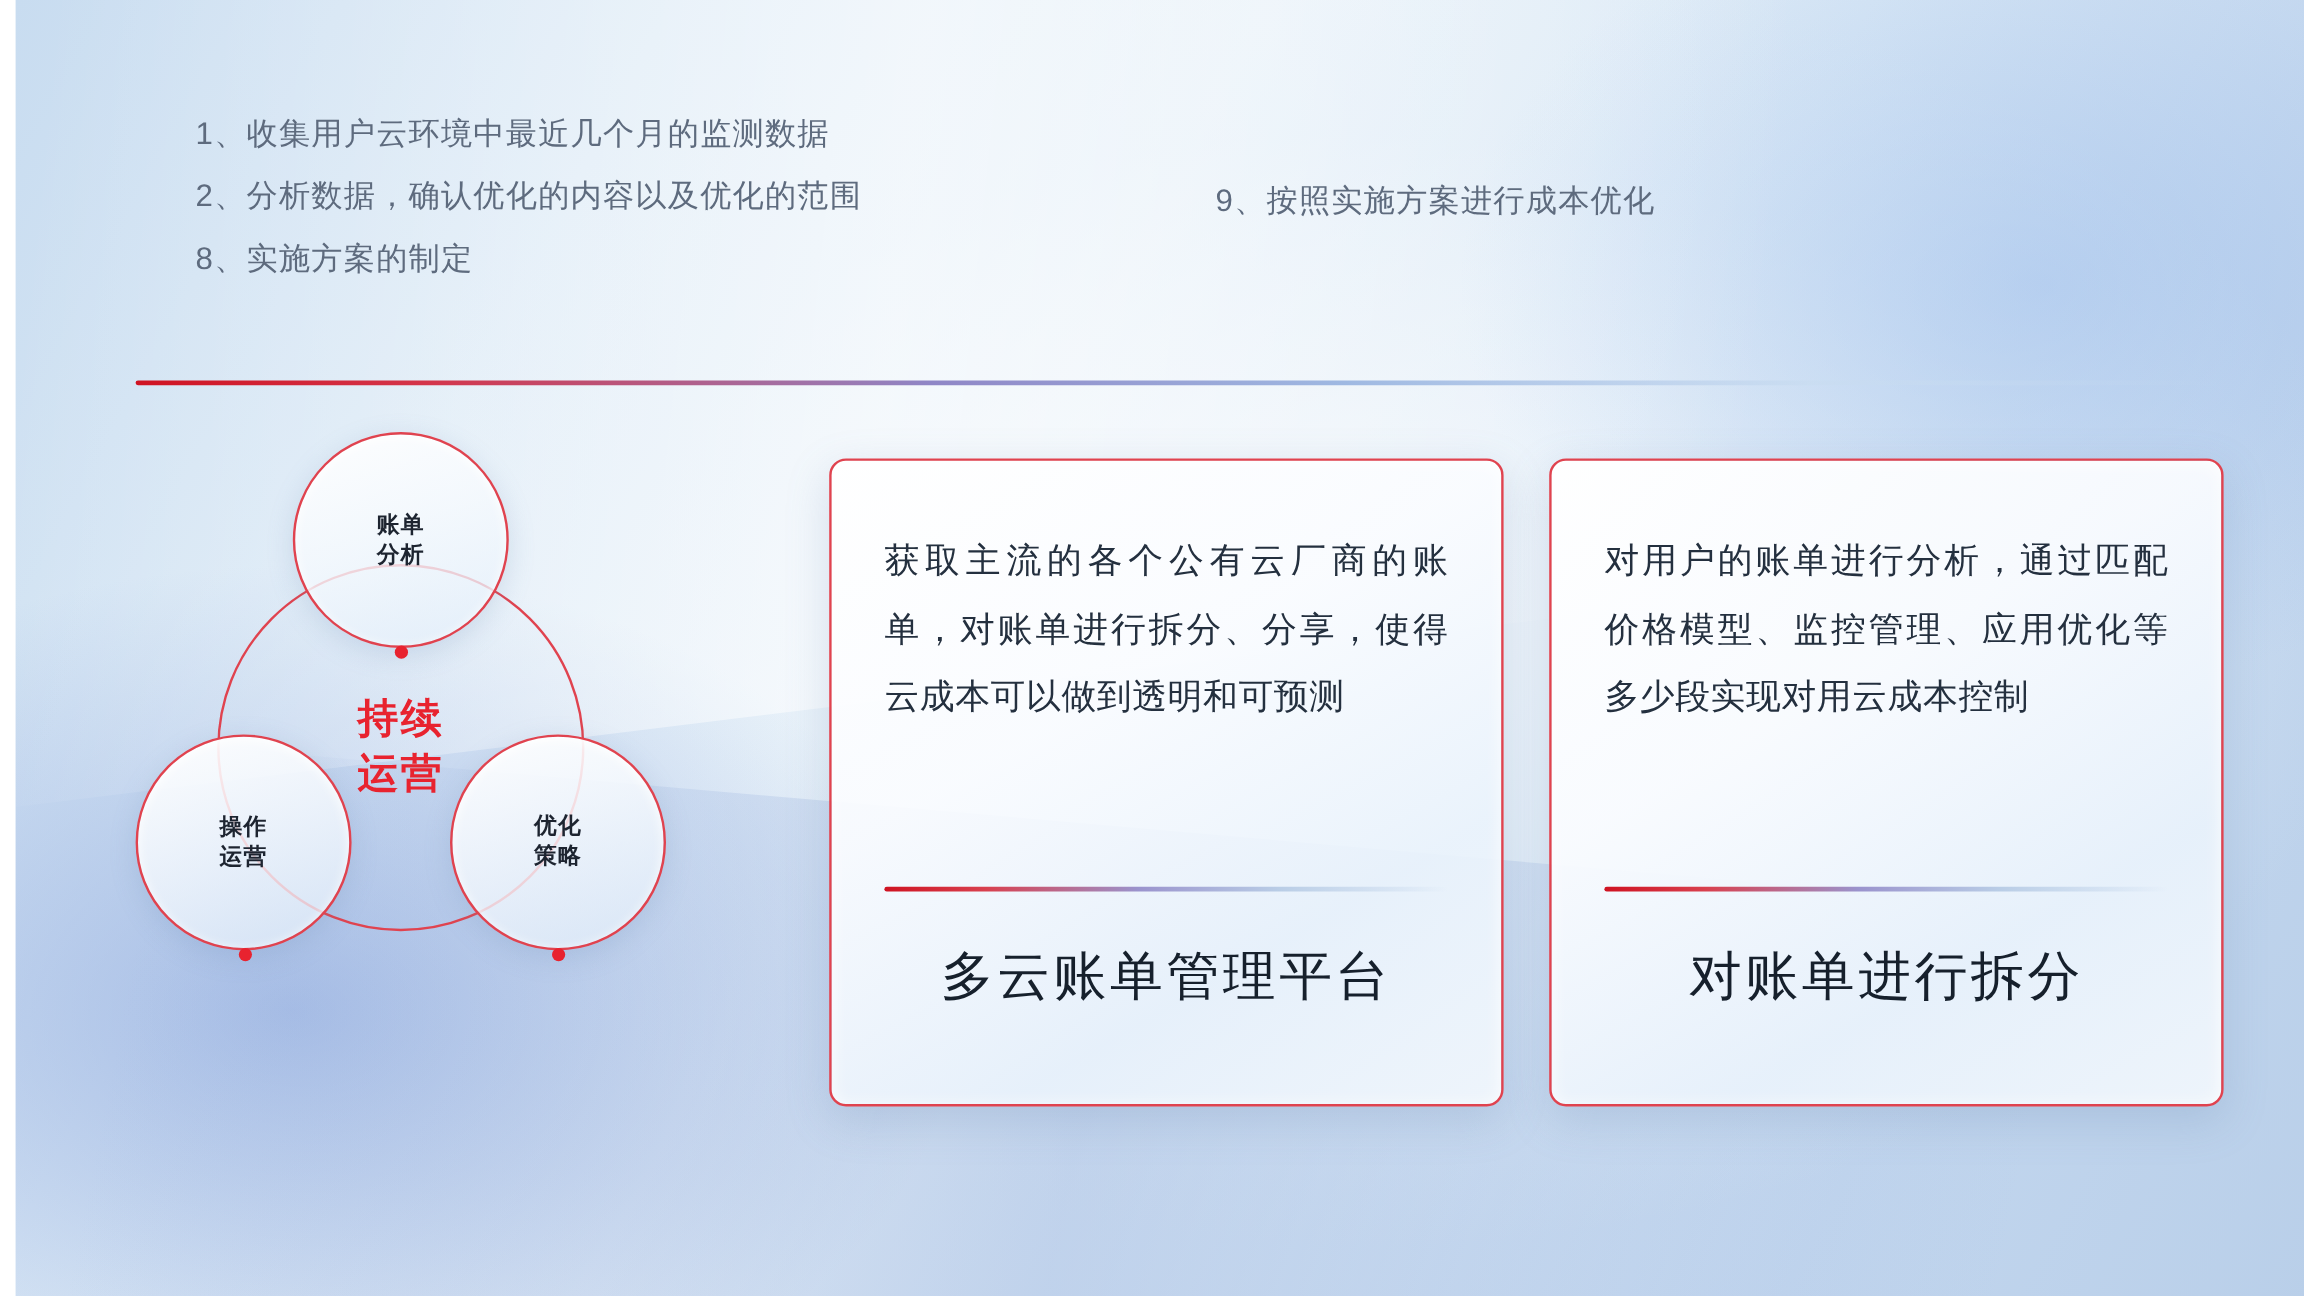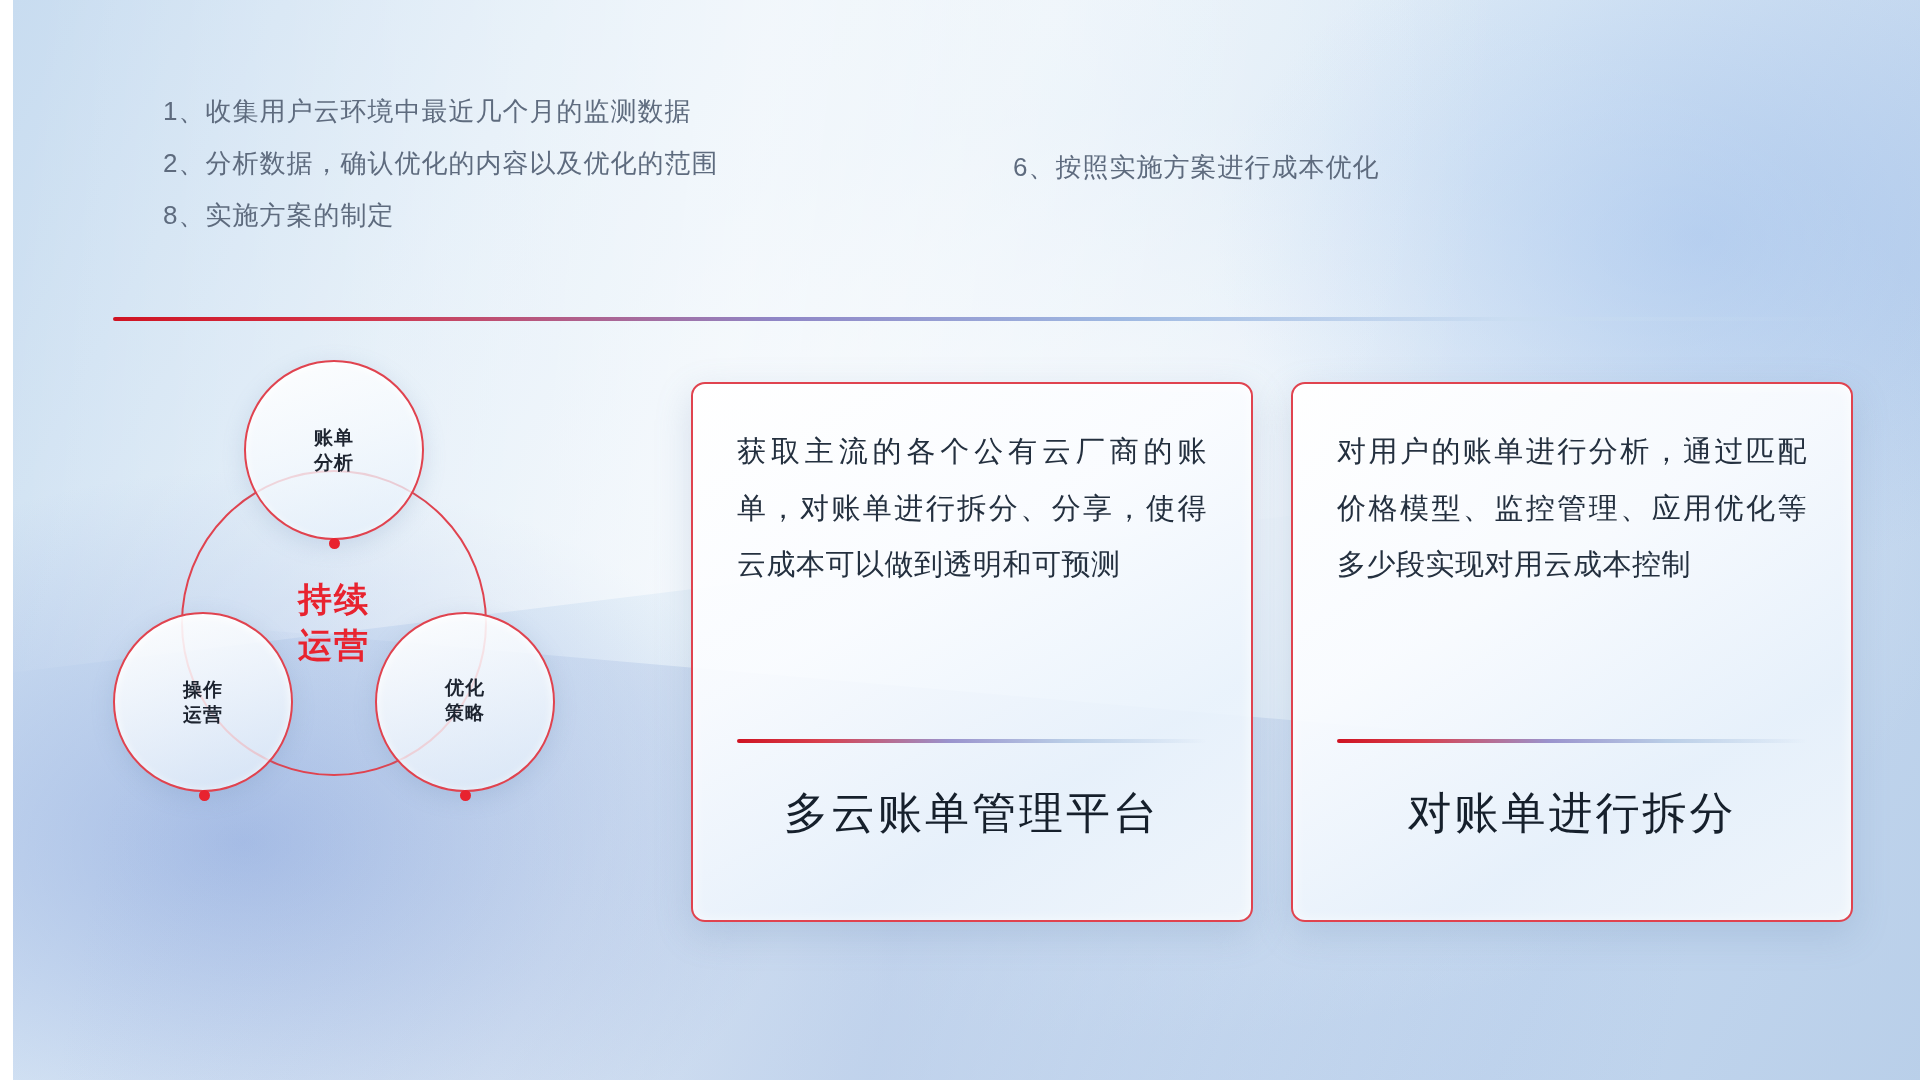--- a/index.html
+++ b/index.html
@@ -140,21 +140,21 @@
 
   
   .card {
     position: absolute;
     z-index: 5;
     box-sizing: border-box;
     border-radius: 14px;
     border: 2px solid #e0434f;
     background: linear-gradient(150deg, rgba(255,255,255,0.97) 0%, rgba(250,252,255,0.93) 38%, rgba(234,243,252,0.9) 72%, rgba(240,246,252,0.95) 100%);
     box-shadow: 0 12px 36px rgba(100,130,175,0.22), inset 0 2px 14px rgba(255,255,255,0.85);
-    padding: 39px 44px 0 44px;
+    padding: 56px 44px 0 44px;
     top: 382px;
     height: 540px;
   }
   #card-1 { left: 678px; width: 562px; }
   #card-2 { left: 1278px; width: 562px; }
 
   .card-body {
     color: #24303f;
     font-size: 29px;
     line-height: 1.95;
@@ -188,21 +188,21 @@
 
 <div id="stage">
 
   <div id="bullets-left" class="bullets">
     <div class="row">1、收集用户云环境中最近几个月的监测数据</div>
     <div class="row">2、分析数据，确认优化的内容以及优化的范围</div>
     <div class="row">8、实施方案的制定</div>
   </div>
 
   <div id="bullets-right" class="bullets">
-    <div class="row">6、按照实施方案进行成本优化</div>
+    <div class="row">9、按照实施方案进行成本优化</div>
   </div>
 
   <div id="divider"></div>
 
   <div id="venn">
 
     <div id="circle-center">
       <div>
         <div>持续</div>
         <div>运营</div>

